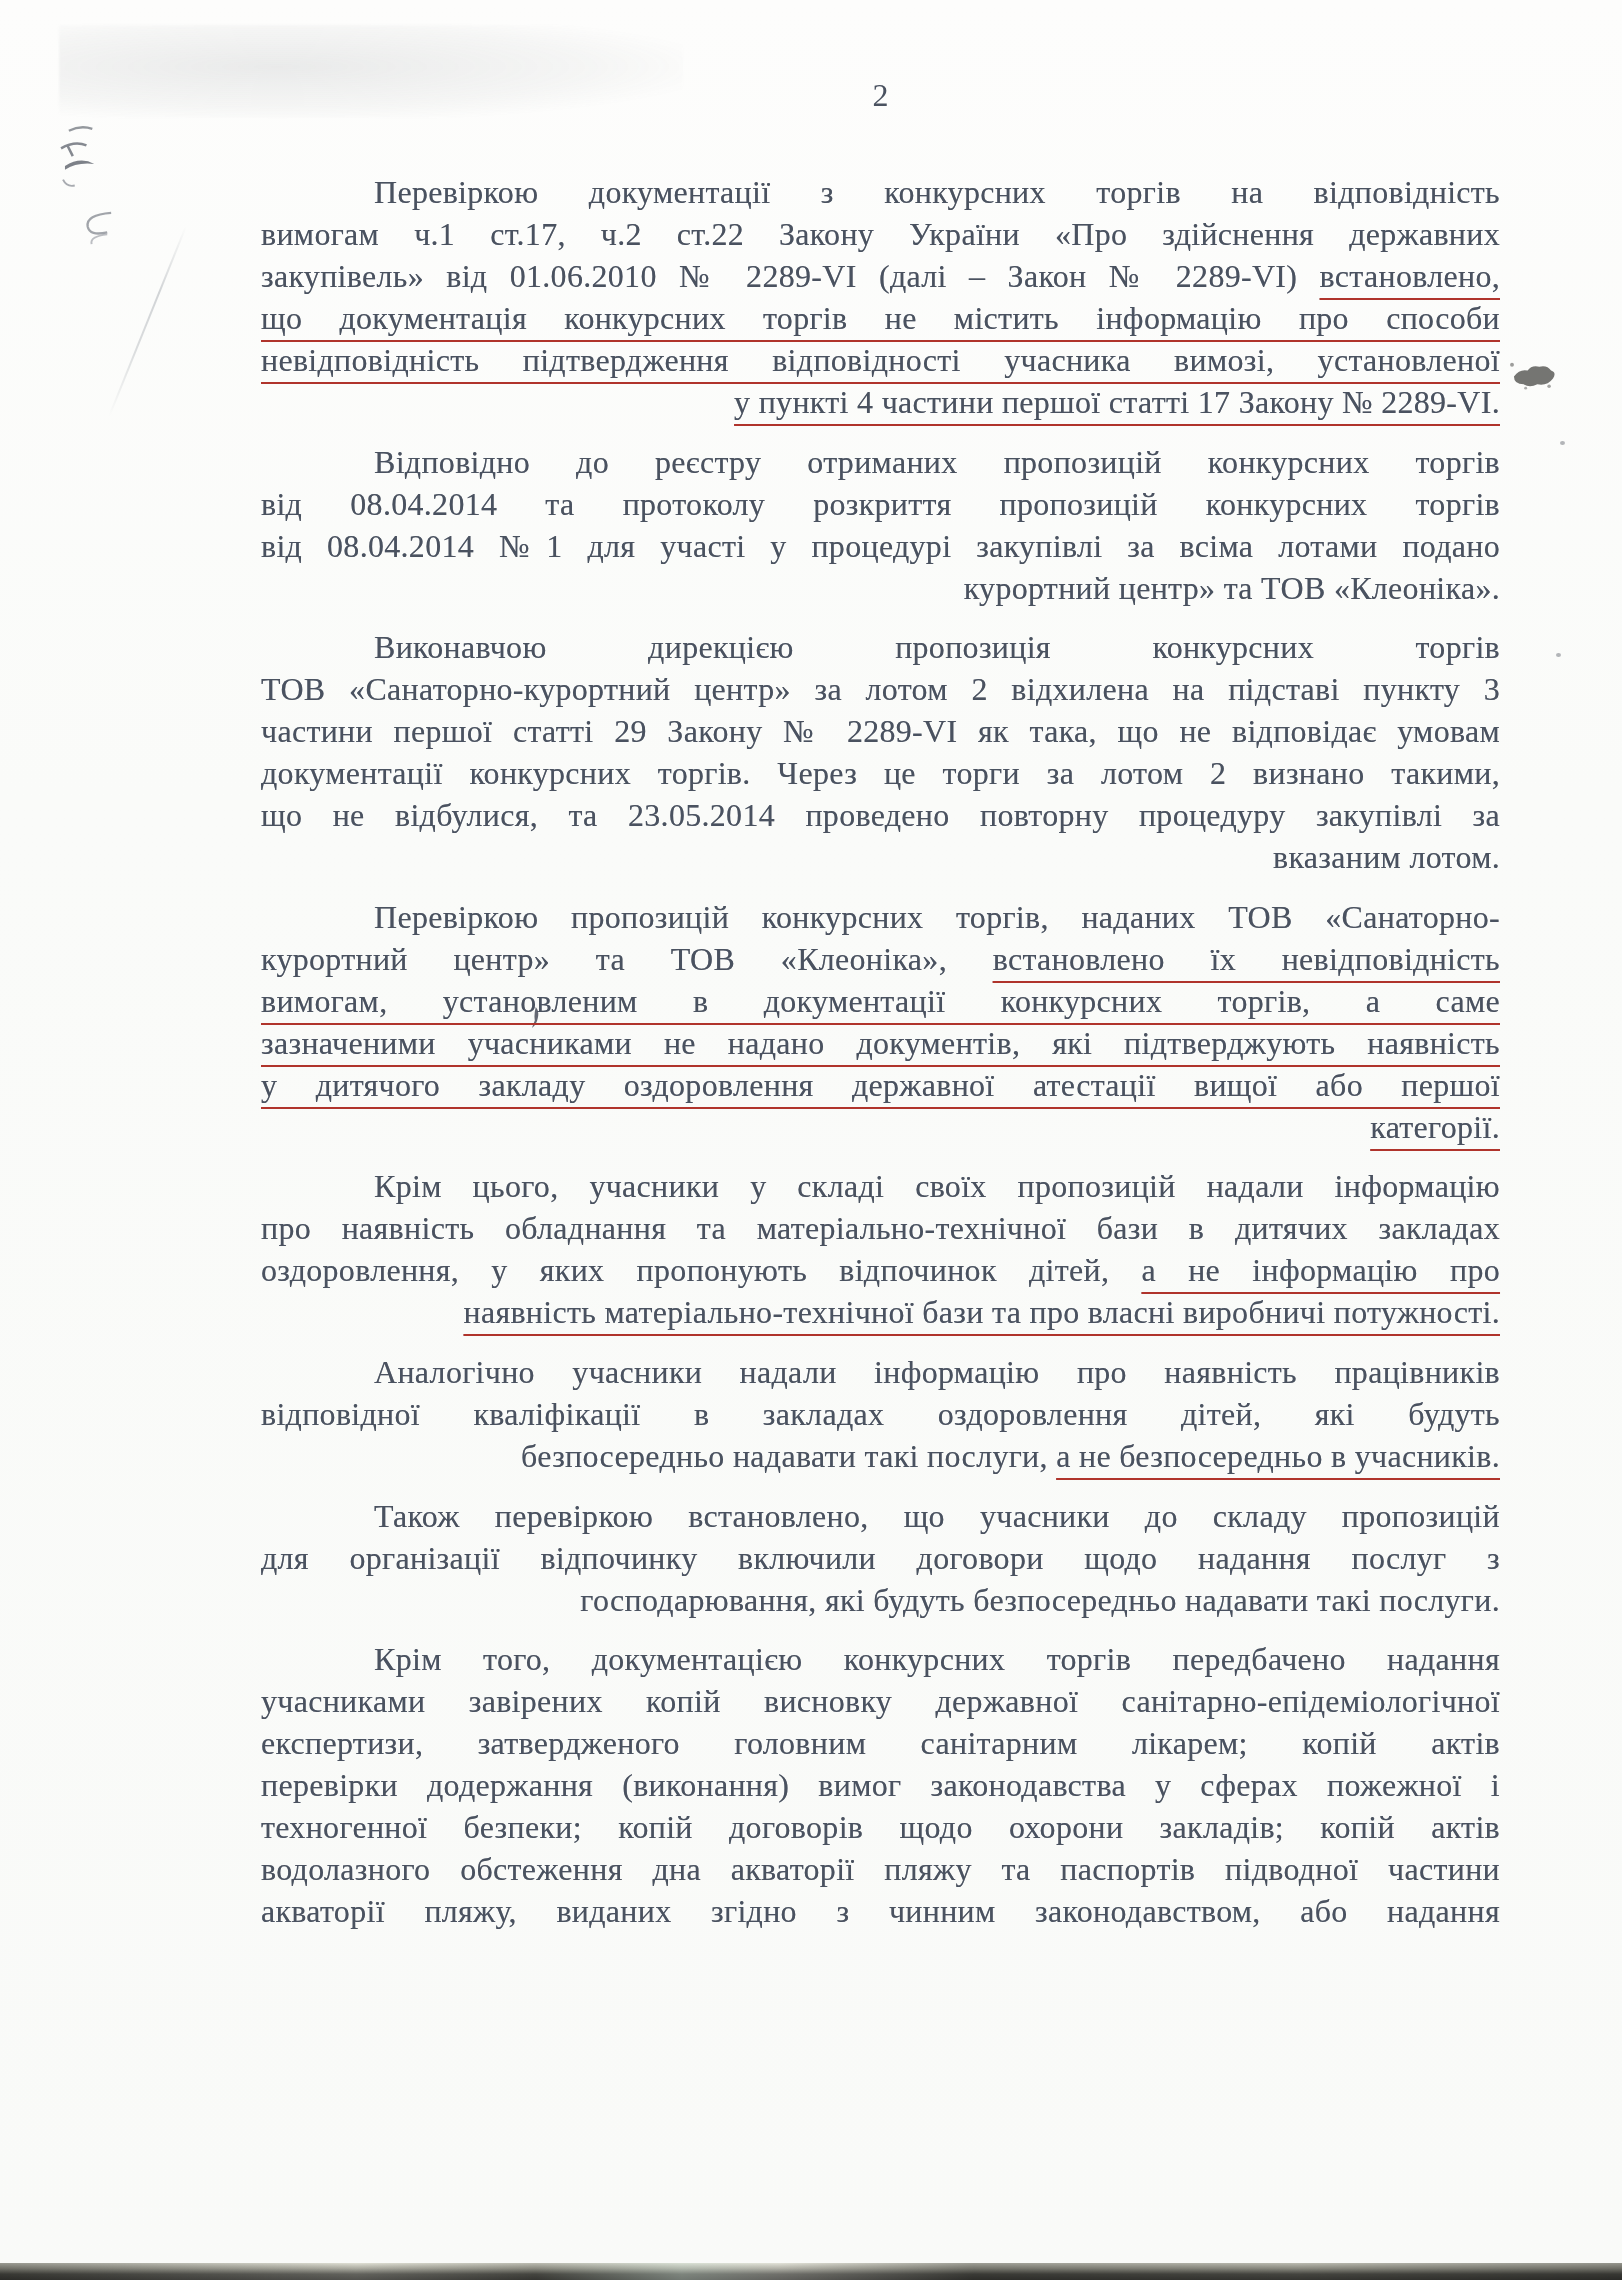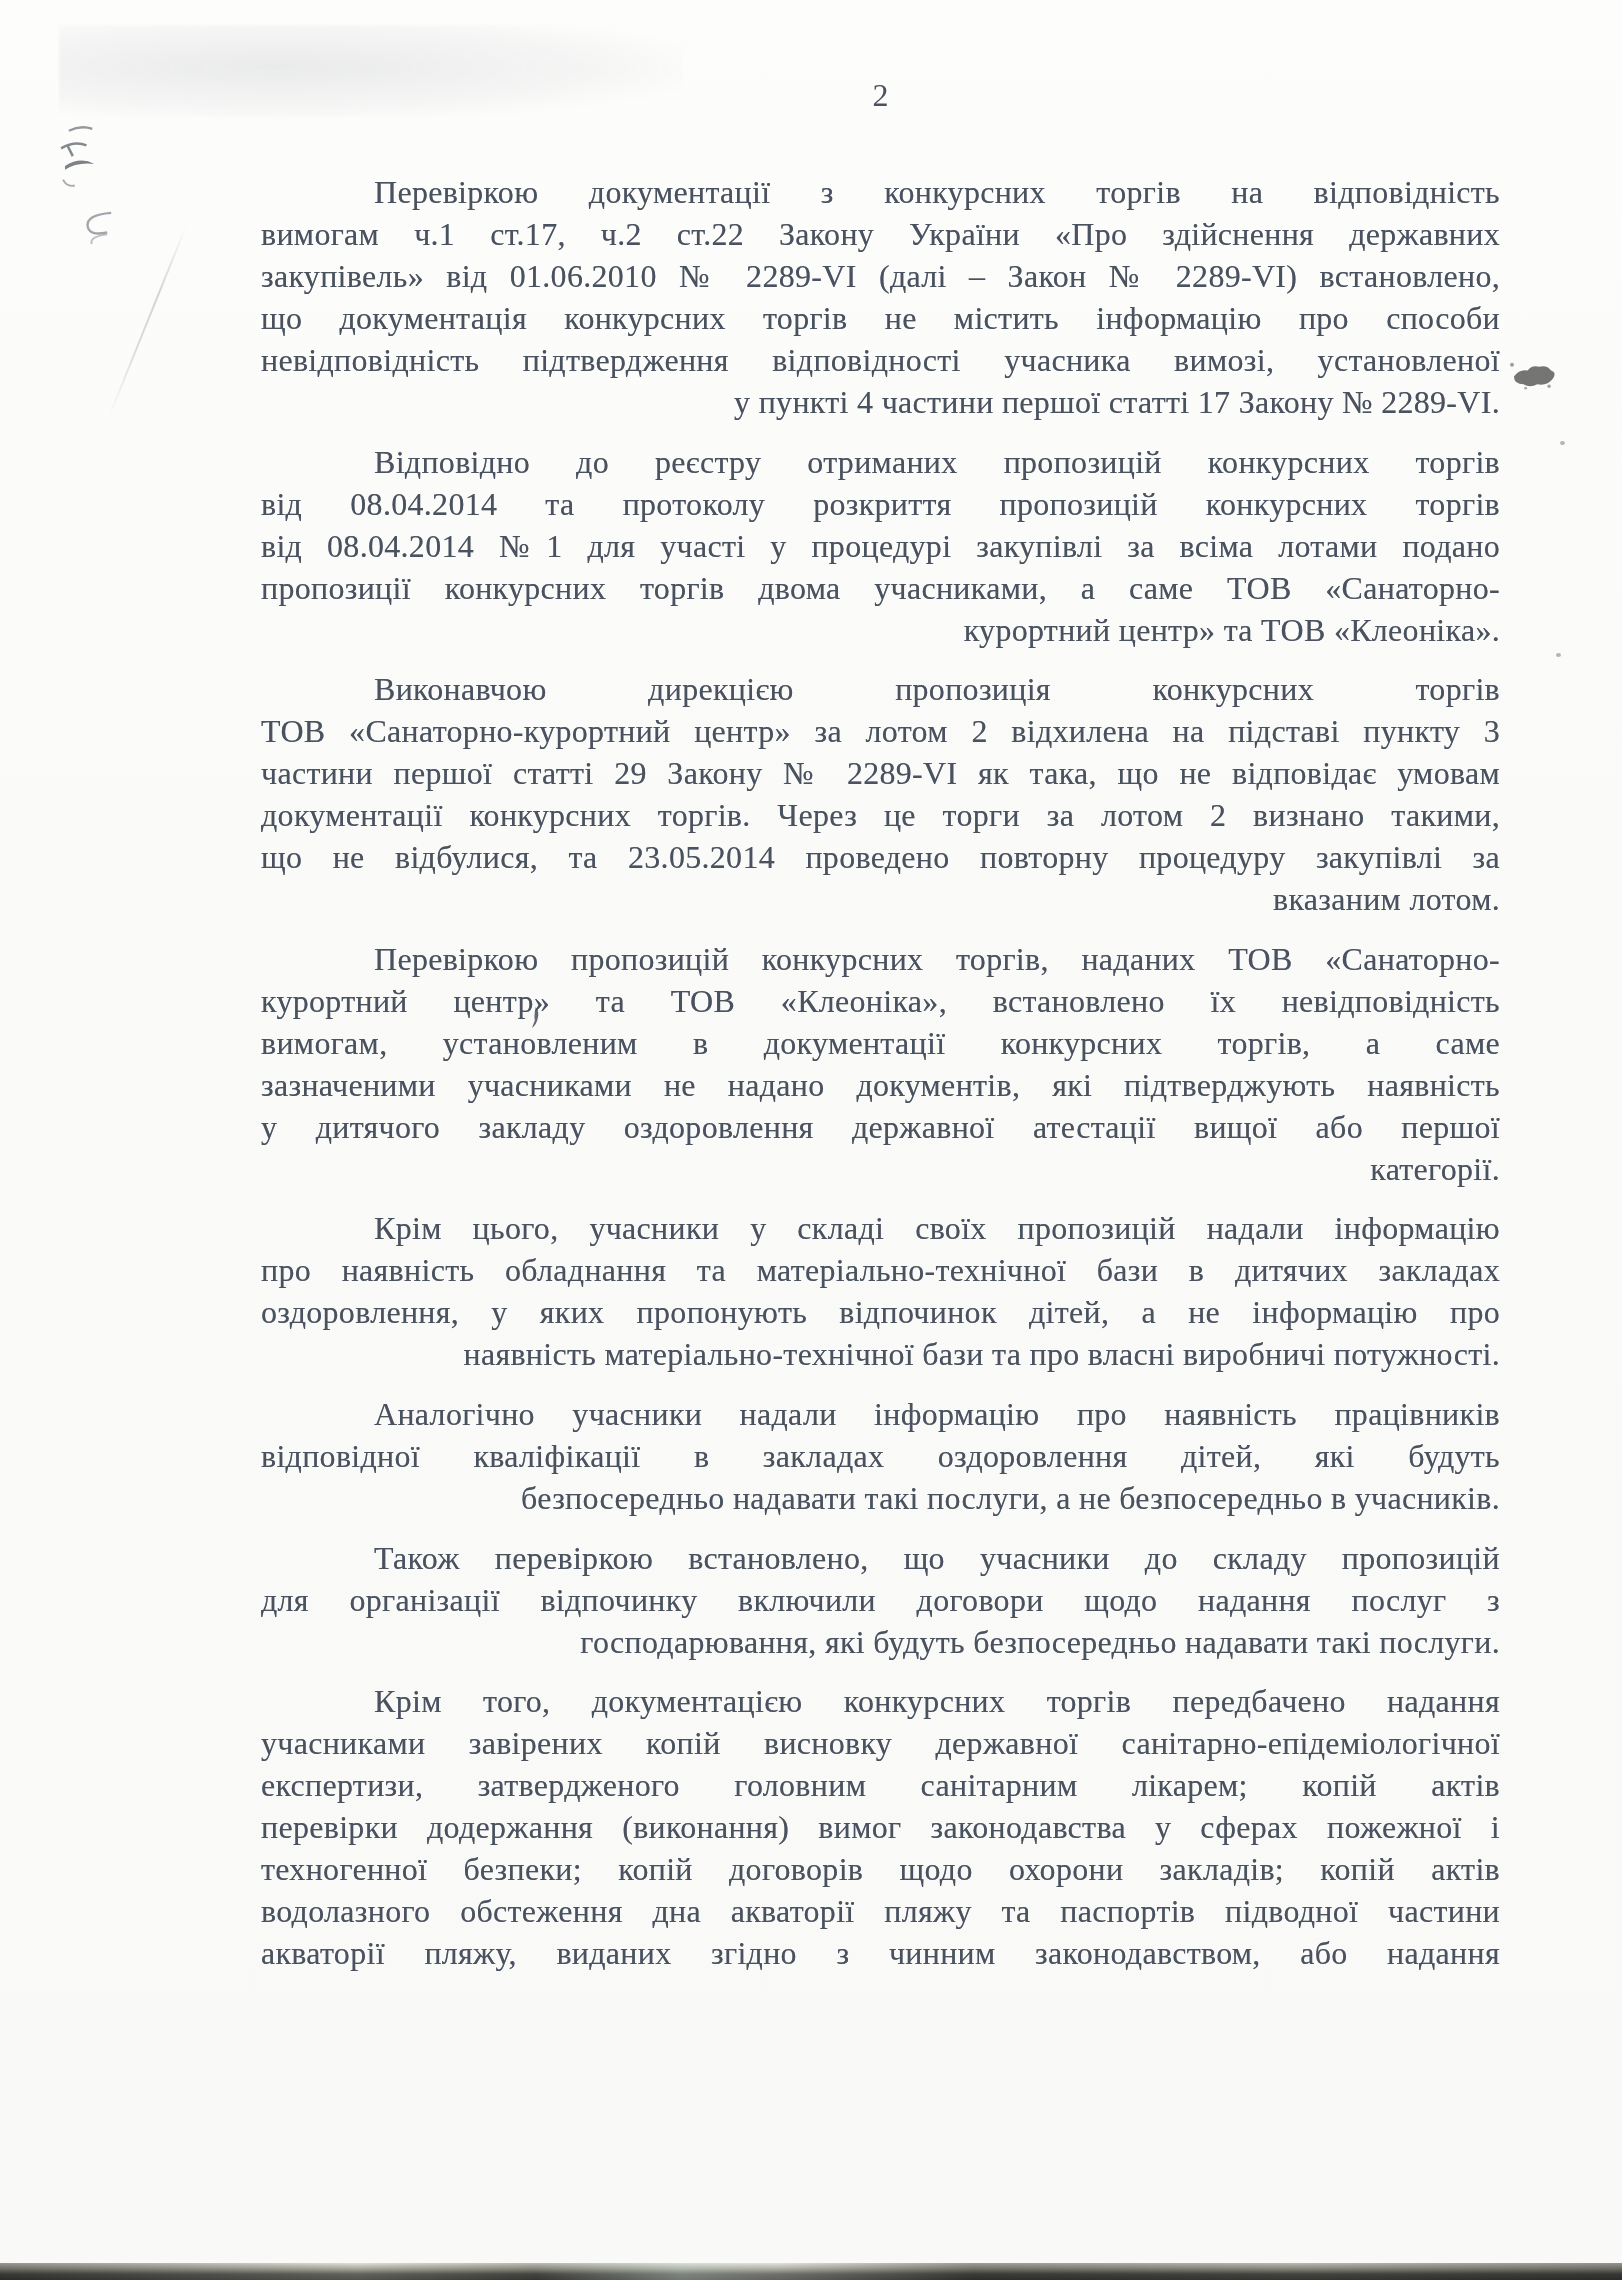--- a/index.html
+++ b/index.html
@@ -34,20 +34,21 @@
   .para{margin:0 0 17.6px 0;}
   .line{
     height:42px;line-height:42px;font-size:32px;letter-spacing:0.3px;
     text-shadow:0 0 0.5px rgba(74,82,96,0.55);
     overflow:visible;
     text-align:right;
   }
   .line.just{text-align:justify;text-align-last:justify;}
   .line.indent{padding-left:113px;}
   .redu{
+    text-decoration:underline;
     text-decoration-color:#b0342c;
     text-decoration-thickness:2.1px;
     text-underline-offset:10.7px;
     text-decoration-skip-ink:none;
   }
   .mark{position:absolute;}
   .margin-dot{
     position:absolute;width:4.9px;height:3.9px;border-radius:50%;
     background:rgba(90,95,105,0.45);
   }
@@ -109,21 +110,20 @@
         <div class="line just"><span>вимогам ч.1 ст.17, ч.2 ст.22 Закону України «Про здійснення державних</span></div>
         <div class="line just"><span>закупівель» від 01.06.2010 № 2289-VI (далі – Закон № 2289-VI) </span><span class="redu">встановлено,</span></div>
         <div class="line just"><span class="redu">що документація конкурсних торгів не містить інформацію про способи</span></div>
         <div class="line just"><span class="redu">невідповідність підтвердження відповідності учасника вимозі, установленої</span></div>
         <div class="line"><span class="redu">у пункті 4 частини першої статті 17 Закону № 2289-VI.</span></div>
       </div>
       <div class="para">
         <div class="line just indent"><span>Відповідно до реєстру отриманих пропозицій конкурсних торгів</span></div>
         <div class="line just"><span>від 08.04.2014 та протоколу розкриття пропозицій конкурсних торгів</span></div>
         <div class="line just"><span>від 08.04.2014 №1 для участі у процедурі закупівлі за всіма лотами подано</span></div>
-        <div class="line just"><span>пропозиції конкурсних торгів двома учасниками, а саме ТОВ «Санаторно-</span></div>
         <div class="line"><span>курортний центр» та ТОВ «Клеоніка».</span></div>
       </div>
       <div class="para">
         <div class="line just indent"><span>Виконавчою дирекцією пропозиція конкурсних торгів</span></div>
         <div class="line just"><span>ТОВ «Санаторно-курортний центр» за лотом 2 відхилена на підставі пункту 3</span></div>
         <div class="line just"><span>частини першої статті 29 Закону № 2289-VI як така, що не відповідає умовам</span></div>
         <div class="line just"><span>документації конкурсних торгів. Через це торги за лотом 2 визнано такими,</span></div>
         <div class="line just"><span>що не відбулися, та 23.05.2014 проведено повторну процедуру закупівлі за</span></div>
         <div class="line"><span>вказаним лотом.</span></div>
       </div>

